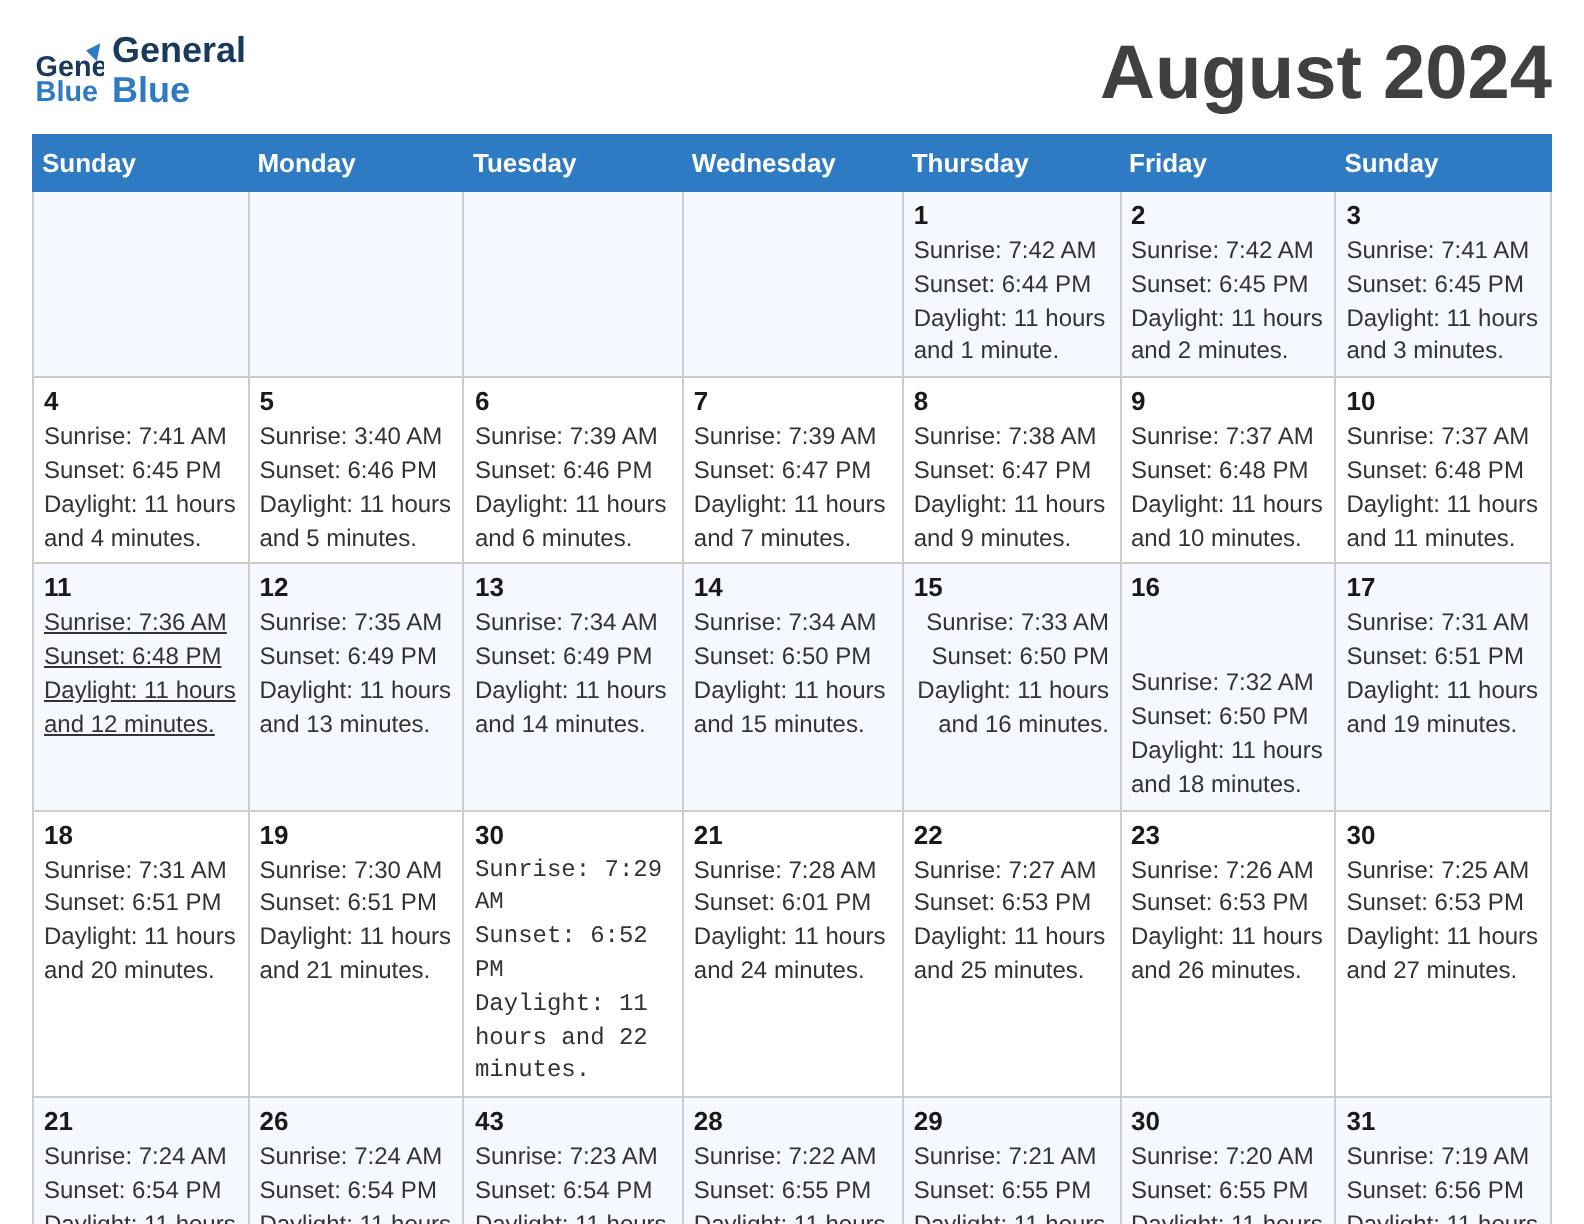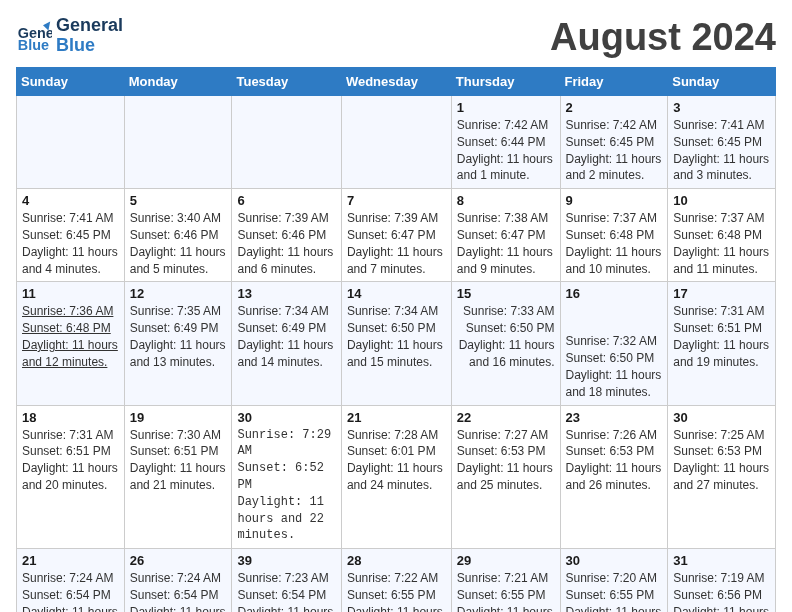--- a/index.html
+++ b/index.html
@@ -287,21 +287,21 @@
 Sunset: 6:54 PM
 Daylight: 11 hours and 29 minutes.</div>
         </td>
         <td>
           <span class="day-number">26</span>
           <div class="day-info" style="white-space: pre-line;">Sunrise: 7:24 AM
 Sunset: 6:54 PM
 Daylight: 11 hours and 30 minutes.</div>
         </td>
         <td>
-          <span class="day-number">39</span>
+          <span class="day-number">43</span>
           <div class="day-info" style="white-space: pre-line;">Sunrise: 7:23 AM
 Sunset: 6:54 PM
 Daylight: 11 hours and 31 minutes.</div>
         </td>
         <td>
           <span class="day-number">28</span>
           <div class="day-info" style="white-space: pre-line;">Sunrise: 7:22 AM
 Sunset: 6:55 PM
 Daylight: 11 hours and 32 minutes.</div>
         </td>

